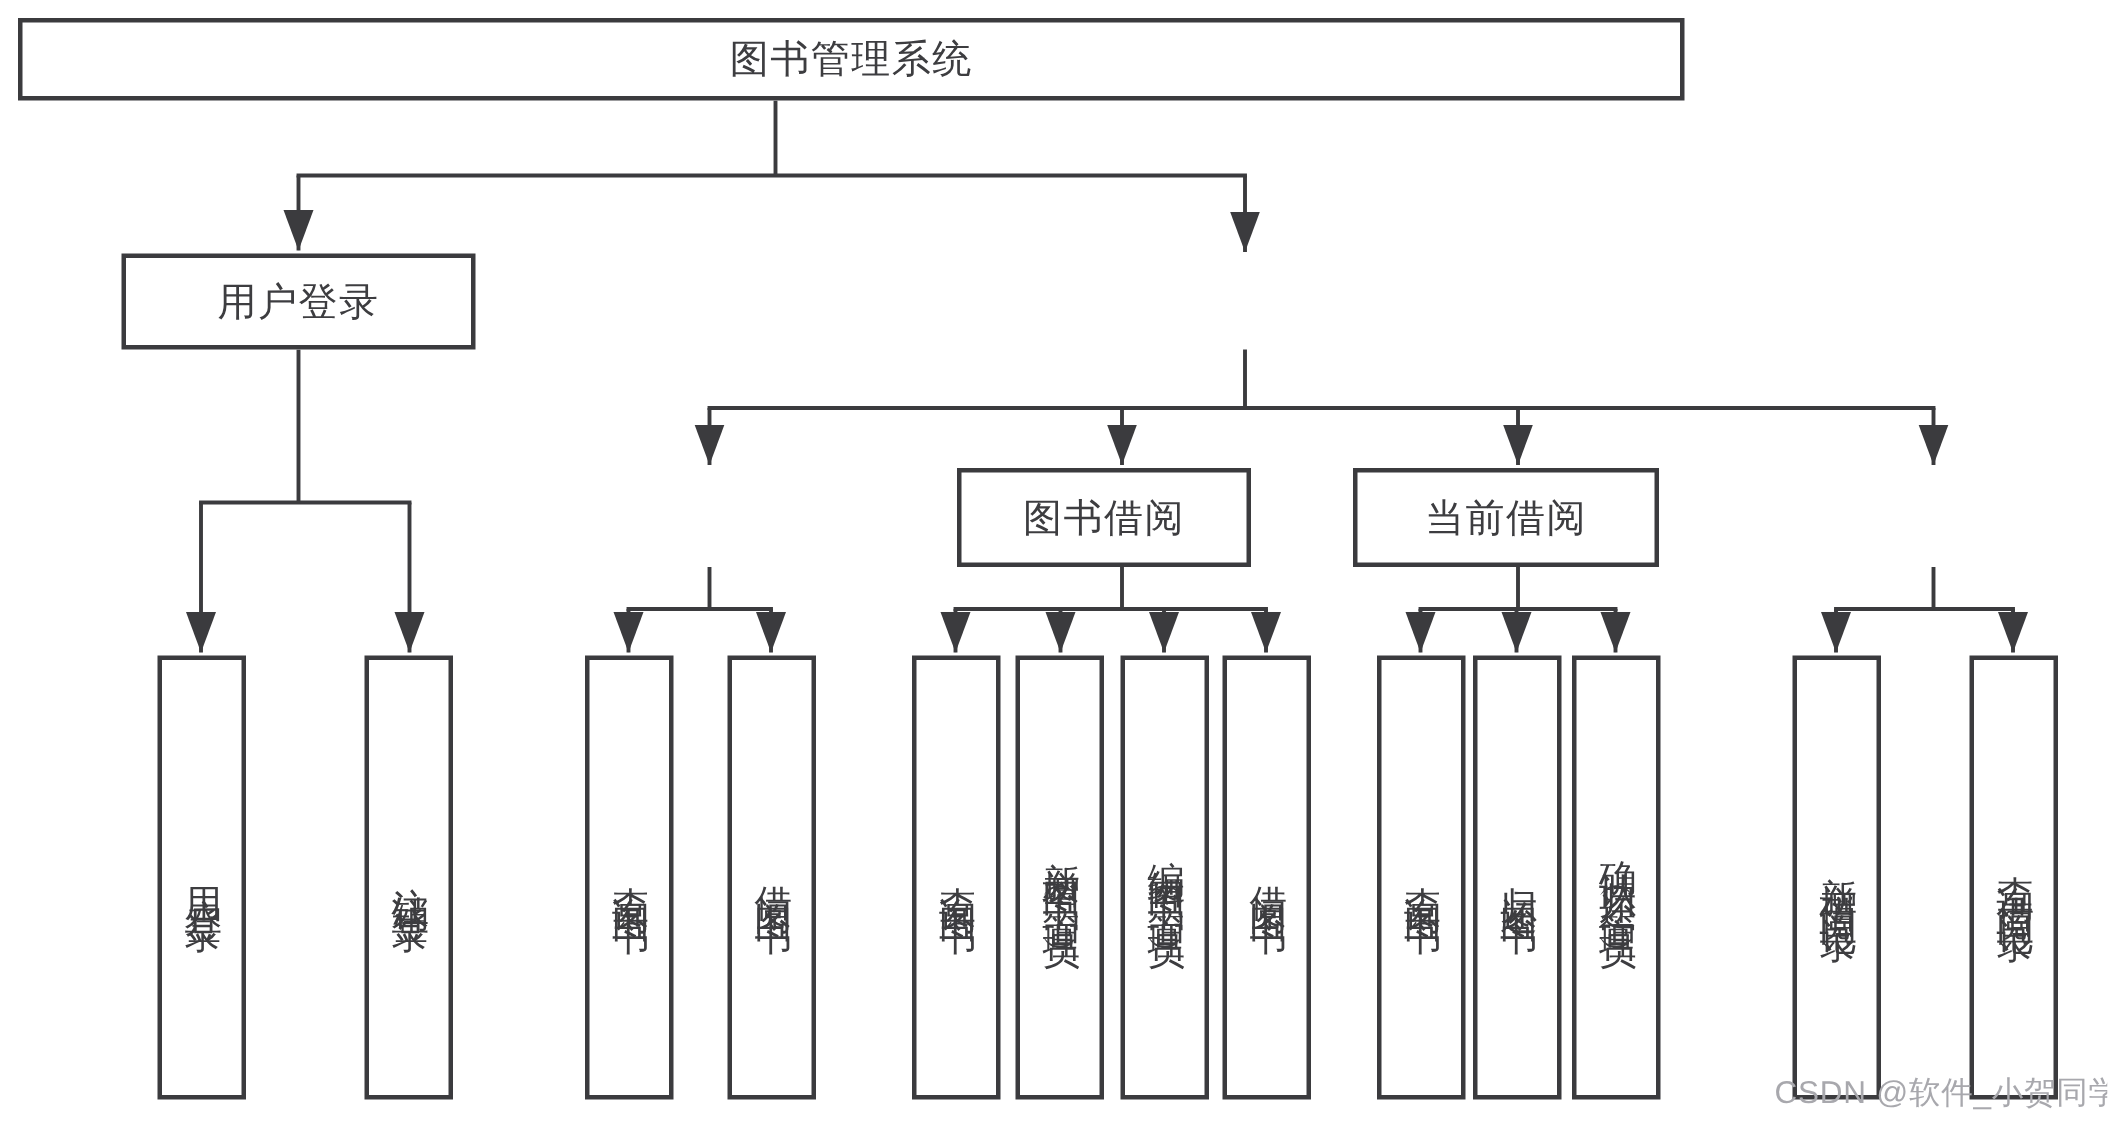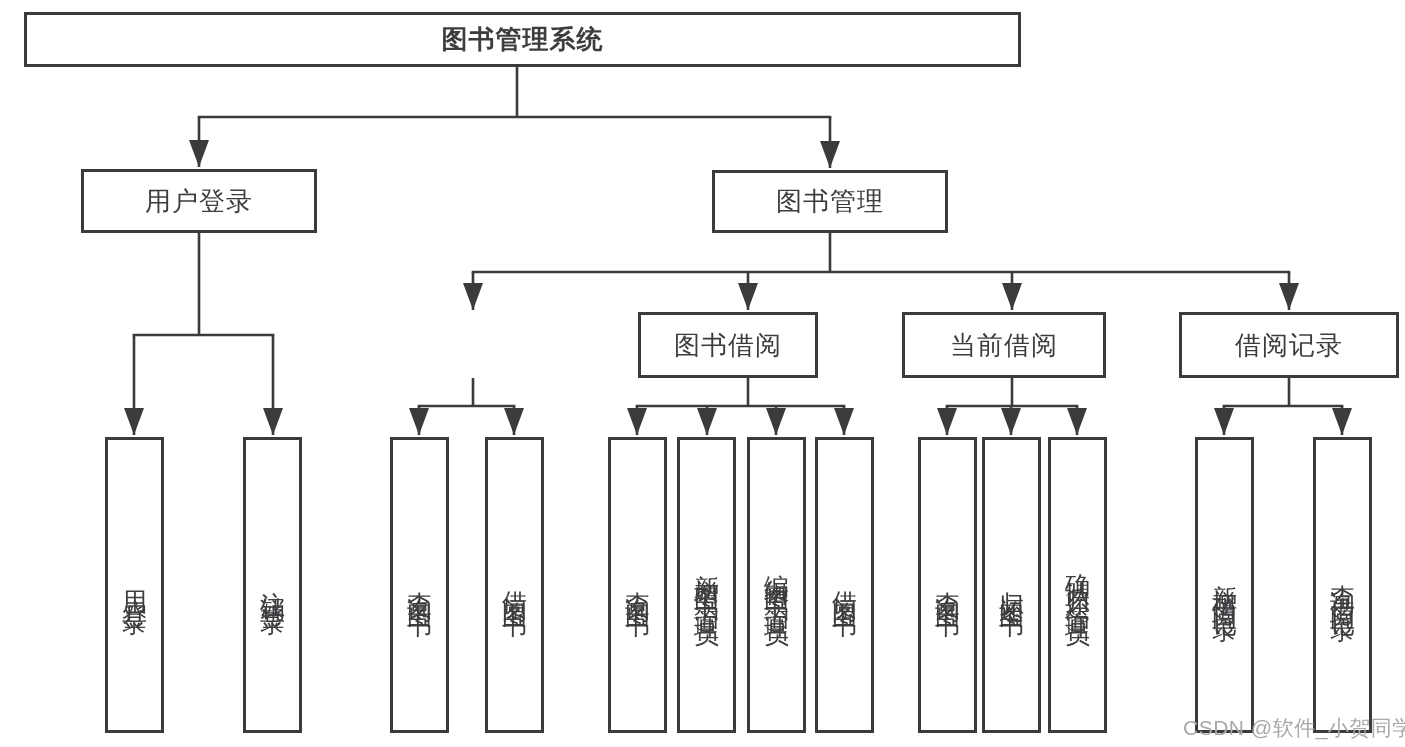--- a/index.html
+++ b/index.html
@@ -103,39 +103,33 @@
       <line x1="776" y1="406" x2="776" y2="435" marker-end="url(#arr)"></line>
       <line x1="844" y1="406" x2="844" y2="435" marker-end="url(#arr)"></line>
       <line x1="947" y1="406" x2="947" y2="435" marker-end="url(#arr)"></line>
       <line x1="1011" y1="406" x2="1011" y2="435" marker-end="url(#arr)"></line>
       <line x1="1077" y1="406" x2="1077" y2="435" marker-end="url(#arr)"></line>
       <line x1="1224" y1="406" x2="1224" y2="435" marker-end="url(#arr)"></line>
       <line x1="1342" y1="406" x2="1342" y2="435" marker-end="url(#arr)"></line>
     </g>
   </svg>
 
-  <div class="node h-node" style="left:24px; top:12px; width:997px; height:55px;font-weight:bold;">
+  <div class="node h-node" style="left:12px; top:12px; width:1111px; height:55px;">
     <span>图书管理系统</span>
   </div>
 
   <div class="node h-node" style="left:81px; top:169px; width:236px; height:64px;">
     <span>用户登录</span>
   </div>
-  <div class="node h-node" style="left:712px; top:170px; width:236px; height:63px;">
-    <span>图书管理</span>
-  </div>
 
-  <div class="node h-node" style="left:638px; top:312px; width:180px; height:66px;">
+  <div class="node h-node" style="left:638px; top:312px; width:196px; height:66px;">
     <span>图书借阅</span>
   </div>
   <div class="node h-node" style="left:902px; top:312px; width:204px; height:66px;">
     <span>当前借阅</span>
-  </div>
-  <div class="node h-node" style="left:1179px; top:312px; width:220px; height:66px;">
-    <span>借阅记录</span>
   </div>
 
   <div class="node v-node" style="left:105px; top:437px; width:59px; height:296px;">
     <span>用户登录</span>
   </div>
   <div class="node v-node" style="left:243px; top:437px; width:59px; height:296px;">
     <span>注销登录</span>
   </div>
 
   <div class="node v-node" style="left:390px; top:437px; width:59px; height:296px;">

